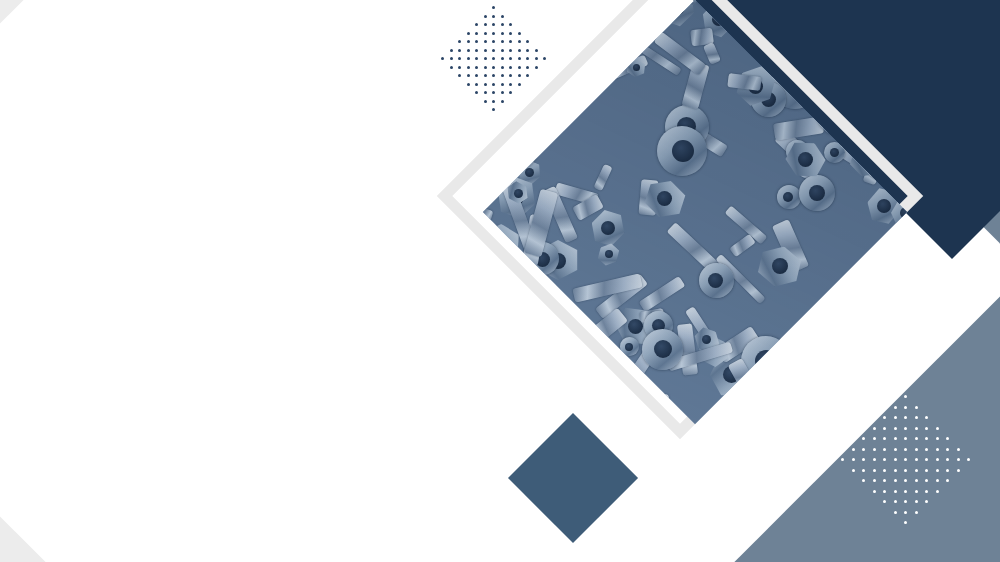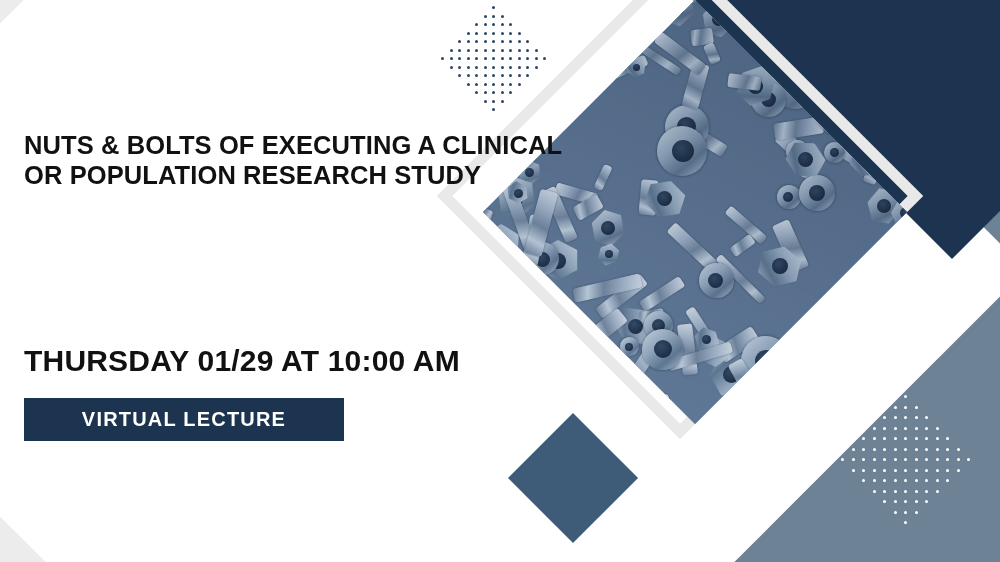--- a/index.html
+++ b/index.html
@@ -629,20 +629,15 @@
       <i style="left:64.0px;top:105.0px"></i>
       <i style="left:74.5px;top:105.0px"></i>
       <i style="left:85.0px;top:105.0px"></i>
       <i style="left:53.5px;top:115.5px"></i>
       <i style="left:64.0px;top:115.5px"></i>
       <i style="left:74.5px;top:115.5px"></i>
       <i style="left:64.0px;top:126.0px"></i>
     </div>
 
   <div class="content">
-    <h1 class="title">NUTS &amp; BOLTS OF EXECUTING A CLINICAL OR POPULATION RESEARCH STUDY</h1>
-    <div class="datetime">THURSDAY 01/29 AT 10:00 AM</div>
-    <div class="badge">
-      <span class="badge-label">VIRTUAL LECTURE</span>
-    </div>
   </div>
 
 </div>
 
 </body></html>

